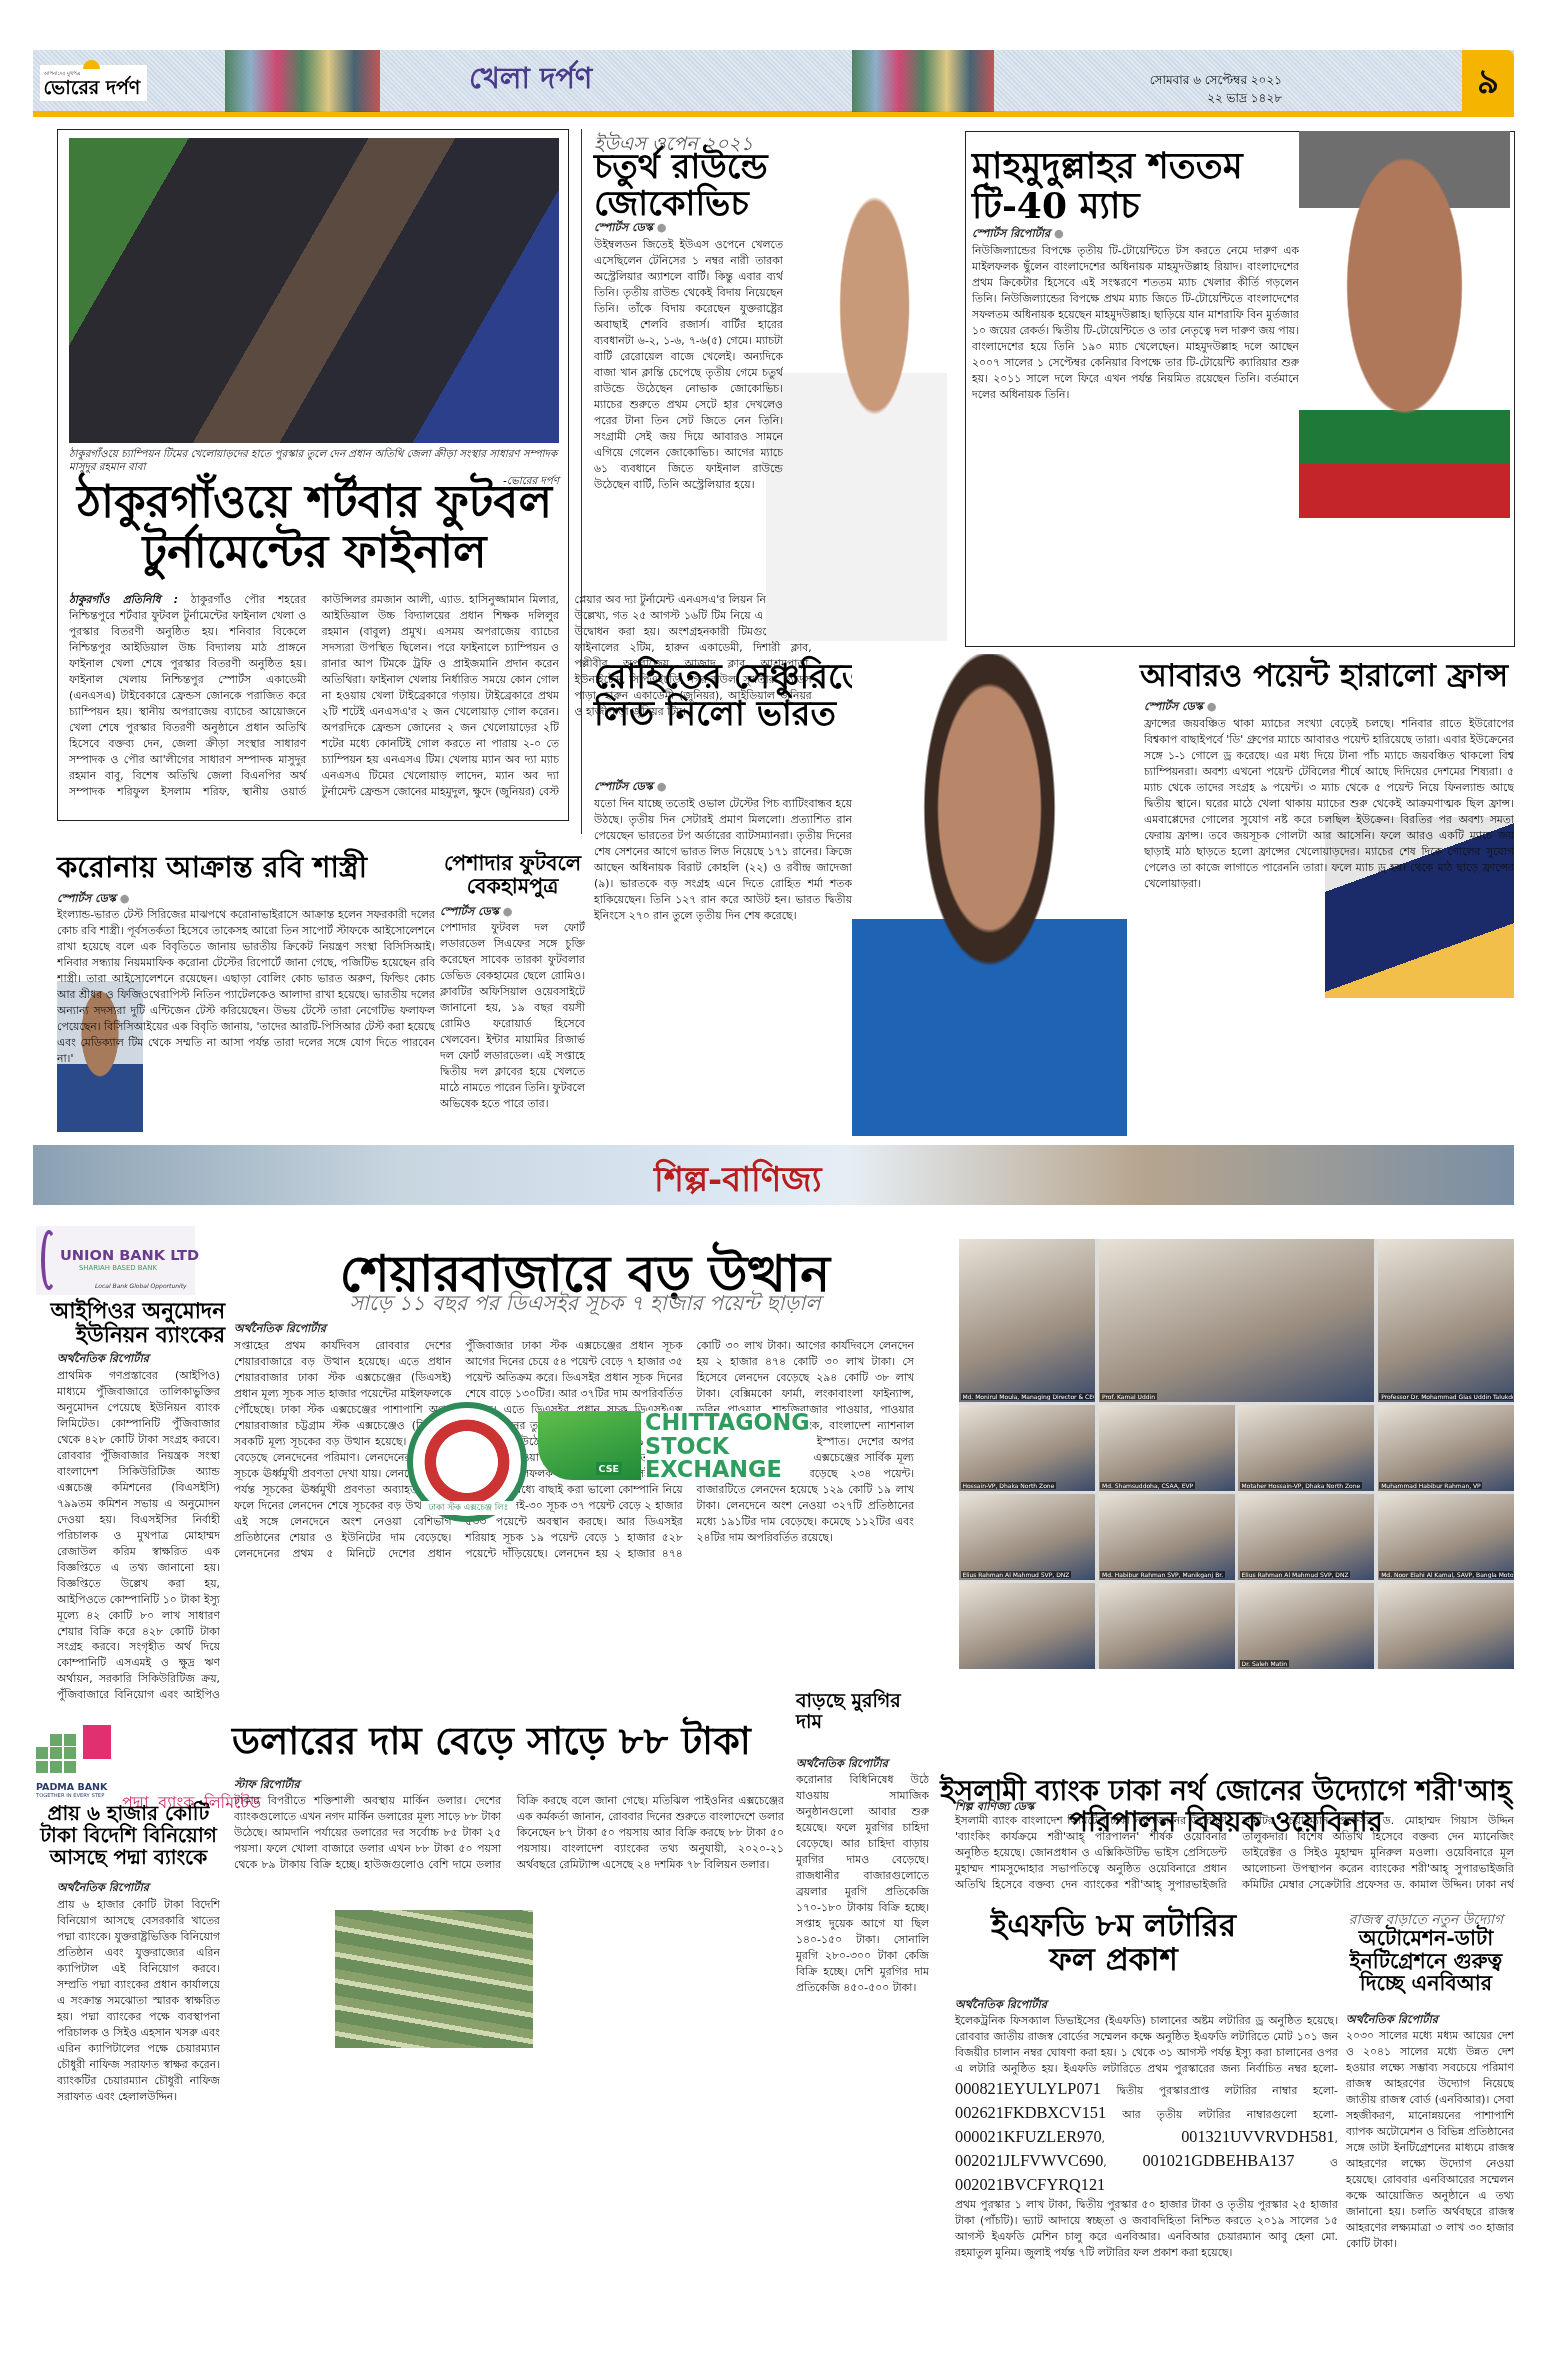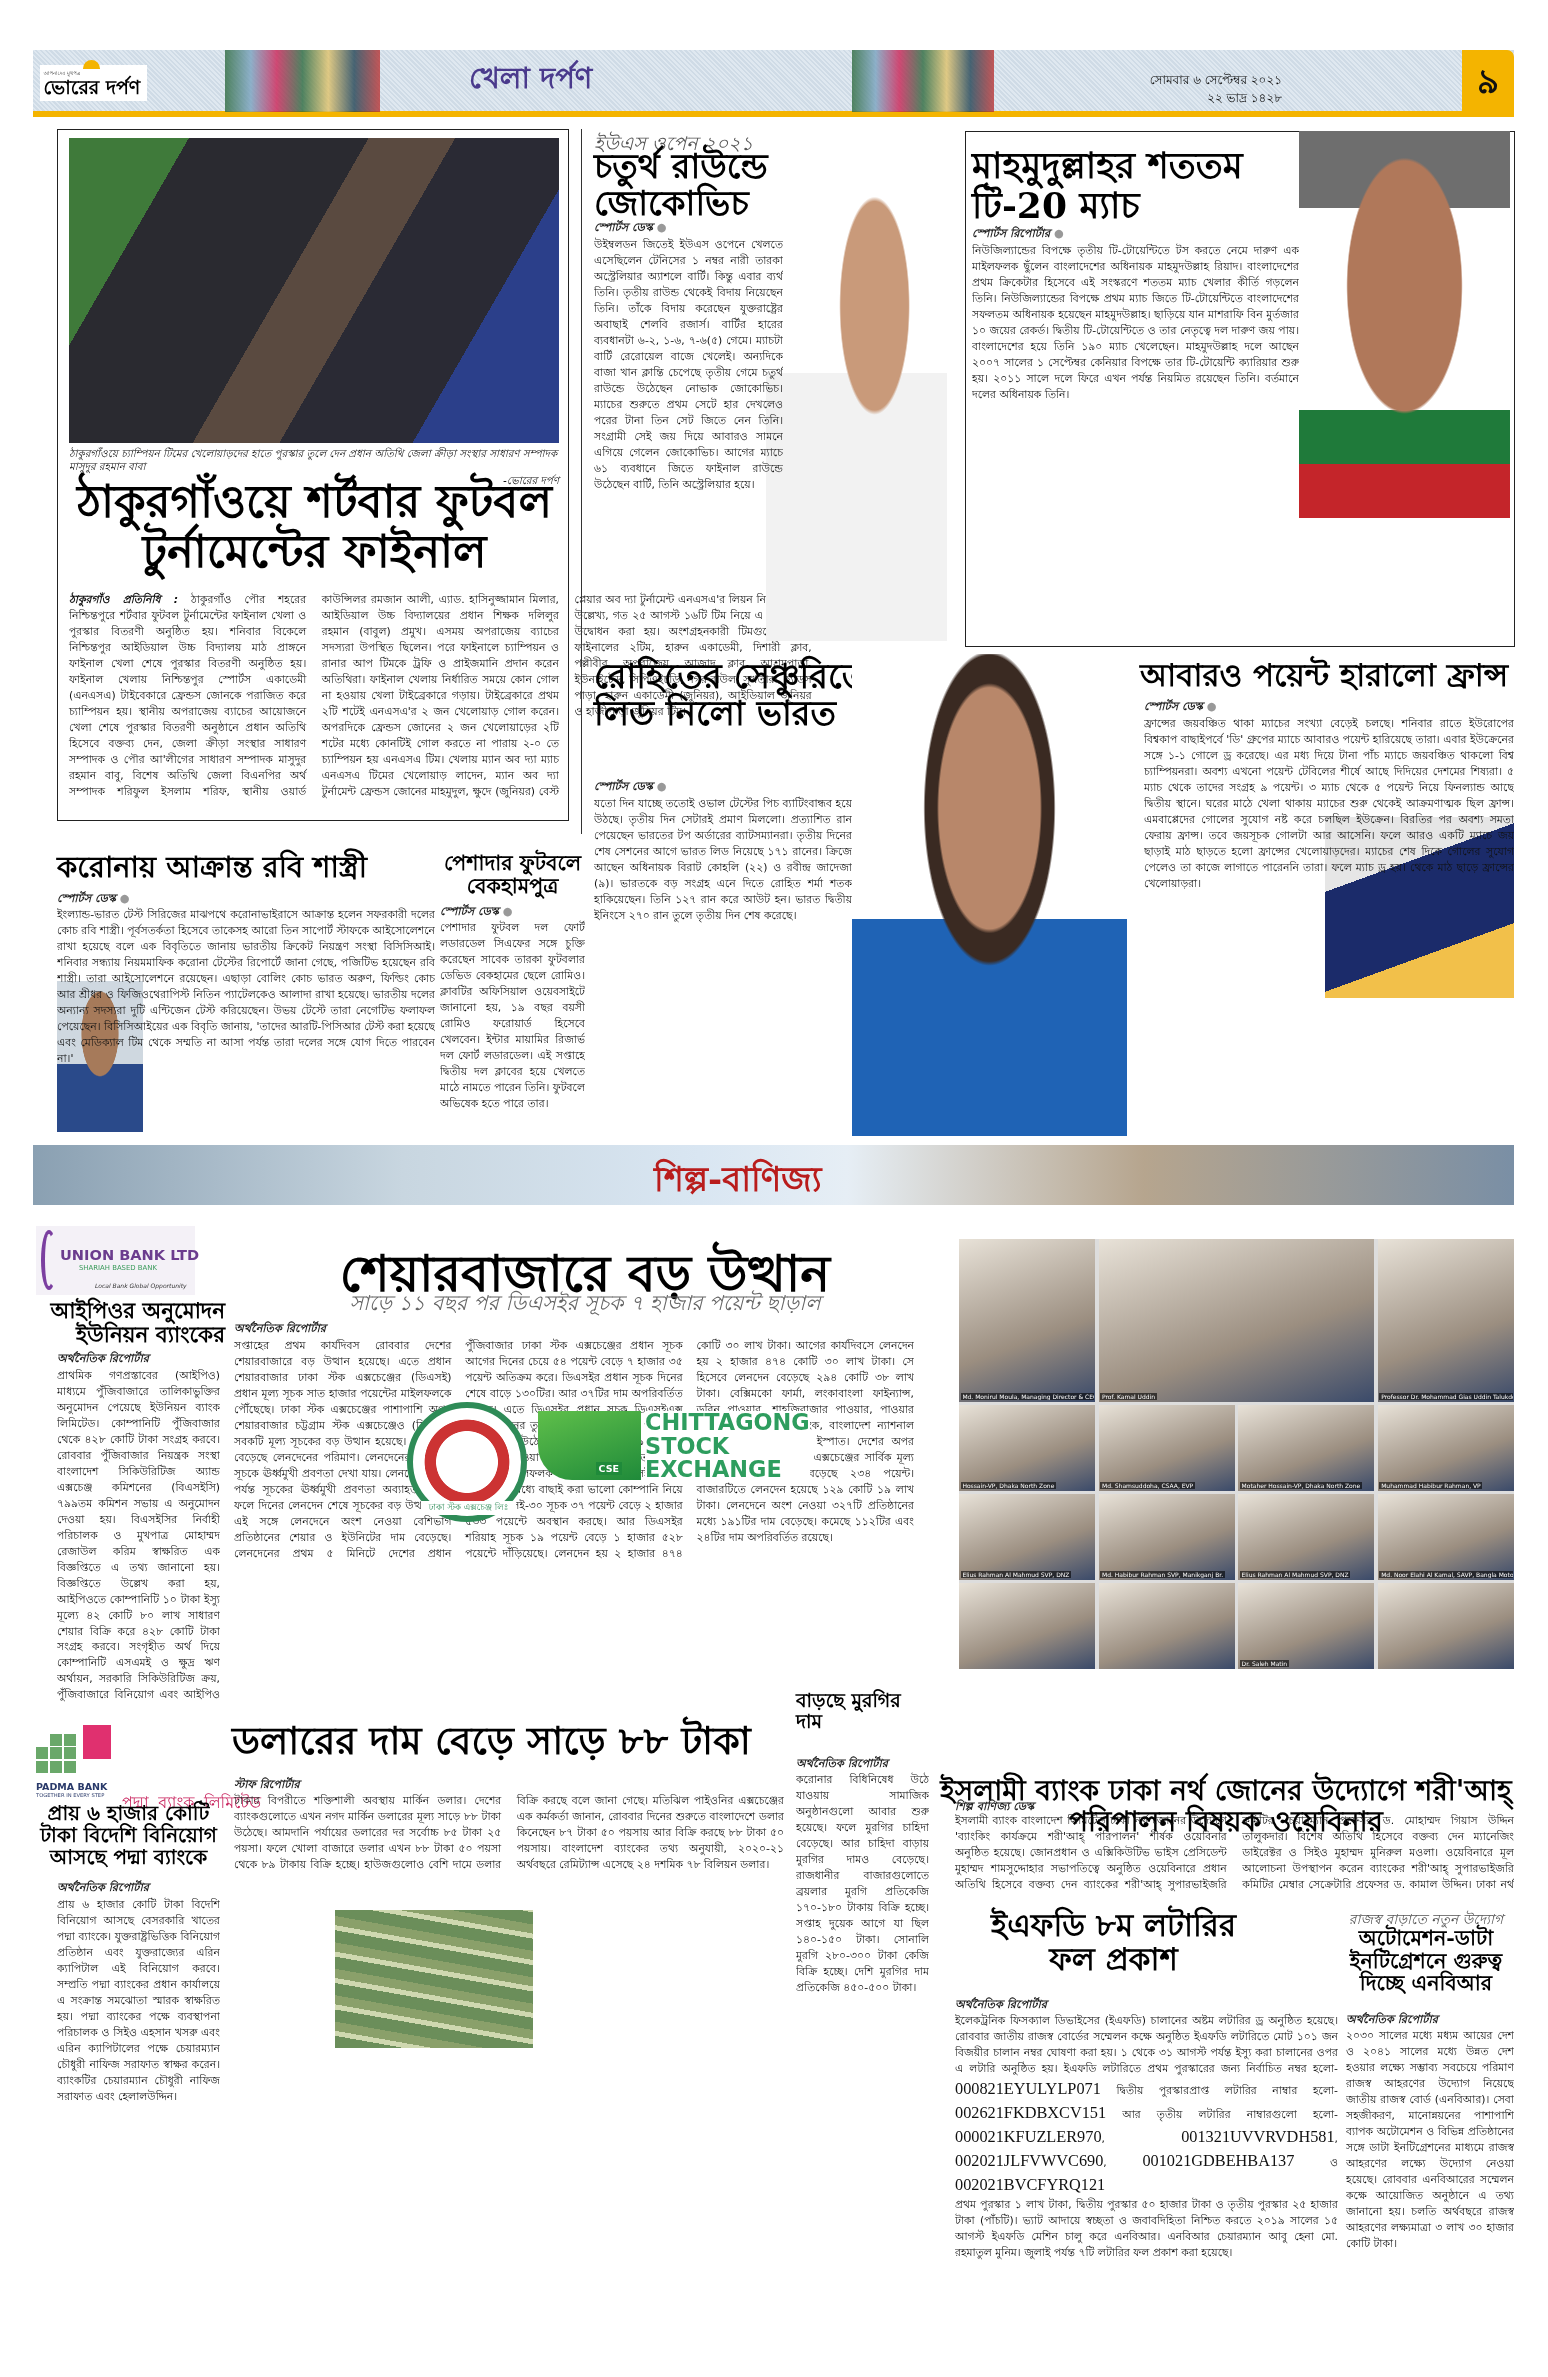--- a/index.html
+++ b/index.html
@@ -78,21 +78,21 @@
 </div>
 
 <div class="abs rule-v" style="left:581px;top:129px;height:705px;"></div>
 <div class="abs kicker" style="left:594px;top:129px;font-size:19px;">ইউএস ওপেন ২০২১</div>
 <div class="abs head-xl" style="left:594px;top:148px;width:258px;font-size:34px;">চতুর্থ রাউন্ডে জোকোভিচ</div>
 <div class="abs photo" style="left:766px;top:194px;width:181px;height:447px;background:radial-gradient(ellipse at 60% 25%,#c99a7a 0 22%,transparent 23%),linear-gradient(180deg,#fff 0 40%,#f2f2f2 40%);"></div>
 <div class="abs byline" style="left:594px;top:219px;"><span>স্পোর্টস ডেস্ক</span> <span style="color:#999">●</span></div>
 <div class="abs body-text" style="left:594px;top:237px;width:189px;height:396px;overflow:hidden;">উইম্বলডন জিতেই ইউএস ওপেনে খেলতে এসেছিলেন টেনিসের ১ নম্বর নারী তারকা অস্ট্রেলিয়ার অ্যাশলে বার্টি। কিন্তু এবার ব্যর্থ তিনি। তৃতীয় রাউন্ড থেকেই বিদায় নিয়েছেন তিনি। তাঁকে বিদায় করেছেন যুক্তরাষ্ট্রের অবাছাই শেলবি রজার্স। বার্টির হারের ব্যবধানটা ৬-২, ১-৬, ৭-৬(৫) গেমে। ম্যাচটা বার্টি রেরোয়েল বাজে খেলেই। অন্যদিকে বাজা খান ক্লান্তি চেপেছে তৃতীয় গেমে চতুর্থ রাউন্ডে উঠেছেন নোভাক জোকোভিচ। ম্যাচের শুরুতে প্রথম সেটে হার দেখলেও পরের টানা তিন সেট জিতে নেন তিনি। সংগ্রামী সেই জয় দিয়ে আবারও সামনে এগিয়ে গেলেন জোকোভিচ। আগের ম্যাচে ৬১ ব্যবধানে জিতে ফাইনাল রাউন্ডে উঠেছেন বার্টি, তিনি অস্ট্রেলিয়ার হয়ে।</div>
 
 <div class="abs frame" style="left:965px;top:131px;width:550px;height:516px;"></div>
-<div class="abs head-xl" style="left:972px;top:146px;width:344px;font-size:36px;">মাহমুদুল্লাহর শততম টি-20 ম্যাচ</div>
+<div class="abs head-xl" style="left:972px;top:146px;width:344px;font-size:36px;">মাহমুদুল্লাহর শততম টি-40 ম্যাচ</div>
 <div class="abs photo" style="left:1299px;top:131px;width:211px;height:387px;background:radial-gradient(ellipse at 50% 40%,#b0785a 0 38%,transparent 39%),linear-gradient(180deg,#6e6e6e 0 20%,#fff 20% 72%,#1f7a3a 72% 86%,#c4252a 86%);"></div>
 <div class="abs byline" style="left:972px;top:225px;"><span>স্পোর্টস রিপোর্টার</span> <span style="color:#999">●</span></div>
 <div class="abs body-text" style="left:972px;top:243px;width:327px;height:396px;overflow:hidden;">নিউজিল্যান্ডের বিপক্ষে তৃতীয় টি-টোয়েন্টিতে টস করতে নেমে দারুণ এক মাইলফলক ছুঁলেন বাংলাদেশের অধিনায়ক মাহমুদউল্লাহ রিয়াদ। বাংলাদেশের প্রথম ক্রিকেটার হিসেবে এই সংস্করণে শততম ম্যাচ খেলার কীর্তি গড়লেন তিনি। নিউজিল্যান্ডের বিপক্ষে প্রথম ম্যাচ জিতে টি-টোয়েন্টিতে বাংলাদেশের সফলতম অধিনায়ক হয়েছেন মাহমুদউল্লাহ। ছাড়িয়ে যান মাশরাফি বিন মুর্তজার ১০ জয়ের রেকর্ড। দ্বিতীয় টি-টোয়েন্টিতে ও তার নেতৃত্বে দল দারুণ জয় পায়। বাংলাদেশের হয়ে তিনি ১৯০ ম্যাচ খেলেছেন। মাহমুদউল্লাহ দলে আছেন ২০০৭ সালের ১ সেপ্টেম্বর কেনিয়ার বিপক্ষে তার টি-টোয়েন্টি ক্যারিয়ার শুরু হয়। ২০১১ সালে দলে ফিরে এখন পর্যন্ত নিয়মিত রয়েছেন তিনি। বর্তমানে দলের অধিনায়ক তিনি।</div>
 
 <div class="abs head-xl" style="left:594px;top:658px;width:275px;font-size:34px;">রোহিতের সেঞ্চুরিতে লিড নিলো ভারত</div>
 <div class="abs photo" style="left:852px;top:654px;width:275px;height:482px;background:radial-gradient(ellipse at 50% 32%,#b8876a 0 26%,#3a2a22 27% 33%,transparent 34%),linear-gradient(180deg,#fff 0 55%,#1f63b5 55%);"></div>
 <div class="abs byline" style="left:594px;top:778px;"><span>স্পোর্টস ডেস্ক</span> <span style="color:#999">●</span></div>
 <div class="abs body-text" style="left:594px;top:796px;width:258px;height:340px;overflow:hidden;">যতো দিন যাচ্ছে ততোই ওভাল টেস্টের পিচ ব্যাটিংবান্ধব হয়ে উঠছে। তৃতীয় দিন সেটারই প্রমাণ মিললো। প্রত্যাশিত রান পেয়েছেন ভারতের টপ অর্ডারের ব্যাটসম্যানরা। তৃতীয় দিনের শেষ সেশনের আগে ভারত লিড নিয়েছে ১৭১ রানের। ক্রিজে আছেন অধিনায়ক বিরাট কোহলি (২২) ও রবীন্দ্র জাদেজা (৯)। ভারতকে বড় সংগ্রহ এনে দিতে রোহিত শর্মা শতক হাকিয়েছেন। তিনি ১২৭ রান করে আউট হন। ভারত দ্বিতীয় ইনিংসে ২৭০ রান তুলে তৃতীয় দিন শেষ করেছে।</div>
 
 <div class="abs head-xl" style="left:1140px;top:658px;width:378px;font-size:31px;">আবারও পয়েন্ট হারালো ফ্রান্স</div>

